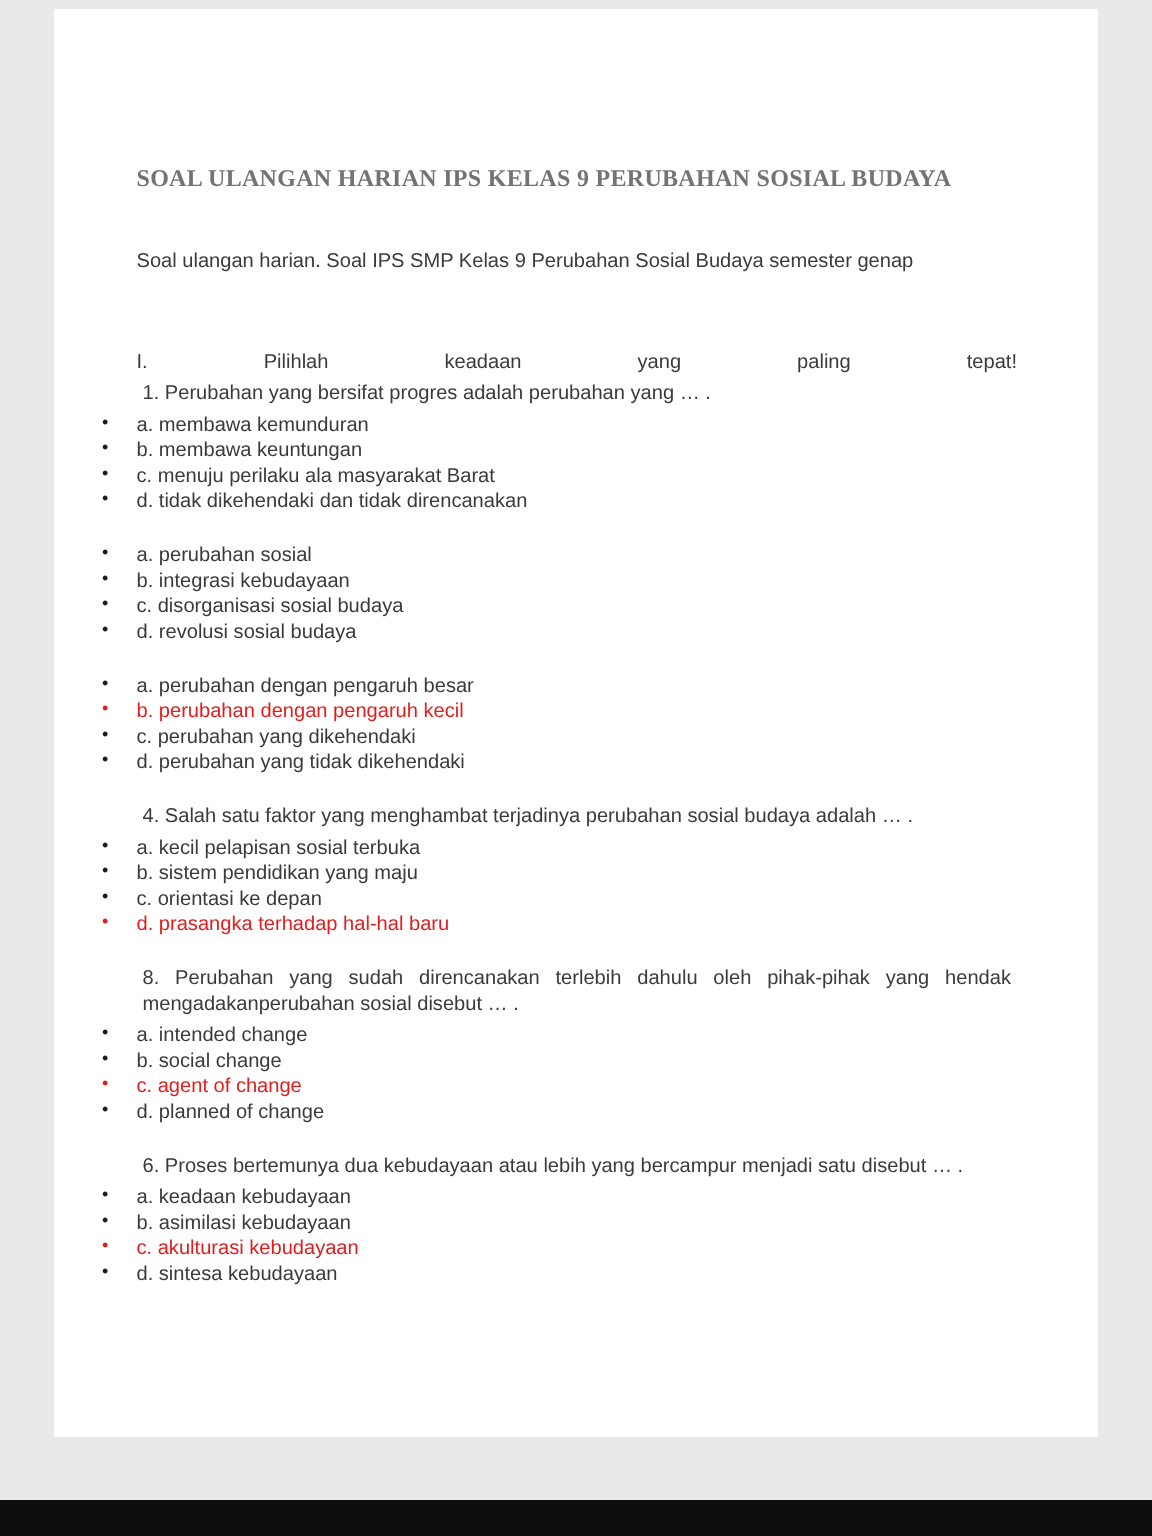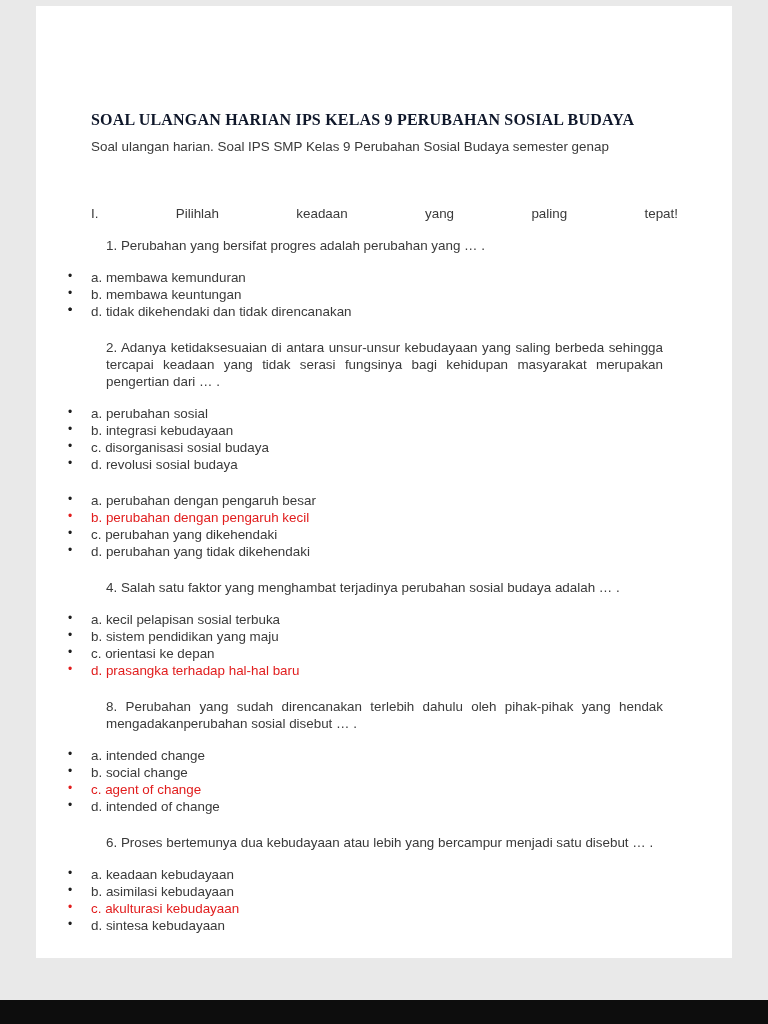--- a/index.html
+++ b/index.html
@@ -14,36 +14,36 @@
     box-sizing:border-box;
     padding:104px 54px 0 55px;
     color:var(--ink,#3a3a3a);
     font-size:13.4px;line-height:17px;
   }
   .doc-title{
     margin:0;
     font-family:"Liberation Serif","DejaVu Serif",serif;
     font-weight:bold;
     font-size:16px;line-height:19px;
-    color:#0f172a;
+    color:#737373;
     letter-spacing:0.2px;
   }
   .subtitle{
-    margin:9px 0 0 0;
+    margin:36px 0 0 0;
   }
   .instruction{
     margin-top:50px;
     display:flex;
     justify-content:space-between;
     line-height:17px;
   }
   .question{margin-top:19px;}
   .question.first{margin-top:0;}
   .q-text{
-    margin:15px;
+    margin:4px;
     text-align:justify;
   }
   ul.options{
     list-style:none;
     margin:3px 0 0 0;
     padding:0;
   }
   ul.options li{
     position:relative;
     line-height:17px;
@@ -74,26 +74,25 @@
       <span>yang</span>
       <span>paling</span>
       <span>tepat!</span>
     </div>
   <div id="questions">
       <div class="question first">
         <p class="q-text">1. Perubahan yang bersifat progres adalah perubahan yang … .</p>
         <ul class="options">
           <li><span class="bullet">•</span><span class="opt-text">a. membawa kemunduran</span></li>
           <li><span class="bullet">•</span><span class="opt-text">b. membawa keuntungan</span></li>
-          <li><span class="bullet">•</span></li>
+          <li><span class="bullet">•</span><span class="opt-text">c. menuju perilaku ala masyarakat Barat</span></li>
           <li><span class="bullet">•</span><span class="opt-text">d. tidak dikehendaki dan tidak direncanakan</span></li>
         </ul>
       </div>
       <div class="question">
-        <p class="q-text">2. Adanya ketidaksesuaian di antara unsur-unsur kebudayaan yang saling berbeda sehingga tercapai keadaan yang tidak serasi fungsinya bagi kehidupan masyarakat merupakan pengertian dari … .</p>
         <ul class="options">
           <li><span class="bullet">•</span><span class="opt-text">a. perubahan sosial</span></li>
           <li><span class="bullet">•</span><span class="opt-text">b. integrasi kebudayaan</span></li>
           <li><span class="bullet">•</span><span class="opt-text">c. disorganisasi sosial budaya</span></li>
           <li><span class="bullet">•</span><span class="opt-text">d. revolusi sosial budaya</span></li>
         </ul>
       </div>
       <div class="question">
         <ul class="options">
           <li><span class="bullet">•</span><span class="opt-text">a. perubahan dengan pengaruh besar</span></li>
@@ -110,21 +109,21 @@
           <li><span class="bullet">•</span><span class="opt-text">c. orientasi ke depan</span></li>
           <li class="red"><span class="bullet">•</span><span class="opt-text">d. prasangka terhadap hal-hal baru</span></li>
         </ul>
       </div>
       <div class="question">
         <p class="q-text">8. Perubahan yang sudah direncanakan terlebih dahulu oleh pihak-pihak yang hendak mengadakanperubahan sosial disebut … .</p>
         <ul class="options">
           <li><span class="bullet">•</span><span class="opt-text">a. intended change</span></li>
           <li><span class="bullet">•</span><span class="opt-text">b. social change</span></li>
           <li class="red"><span class="bullet">•</span><span class="opt-text">c. agent of change</span></li>
-          <li><span class="bullet">•</span><span class="opt-text">d. intended of change</span></li>
+          <li><span class="bullet">•</span><span class="opt-text">d. planned of change</span></li>
         </ul>
       </div>
       <div class="question">
         <p class="q-text">6. Proses bertemunya dua kebudayaan atau lebih yang bercampur menjadi satu disebut … .</p>
         <ul class="options">
           <li><span class="bullet">•</span><span class="opt-text">a. keadaan kebudayaan</span></li>
           <li><span class="bullet">•</span><span class="opt-text">b. asimilasi kebudayaan</span></li>
           <li class="red"><span class="bullet">•</span><span class="opt-text">c. akulturasi kebudayaan</span></li>
           <li><span class="bullet">•</span><span class="opt-text">d. sintesa kebudayaan</span></li>
         </ul>

